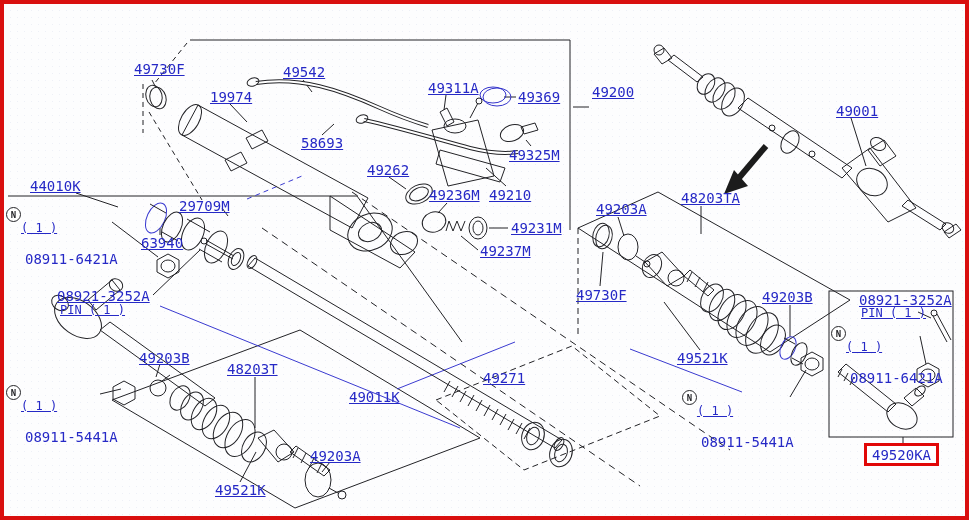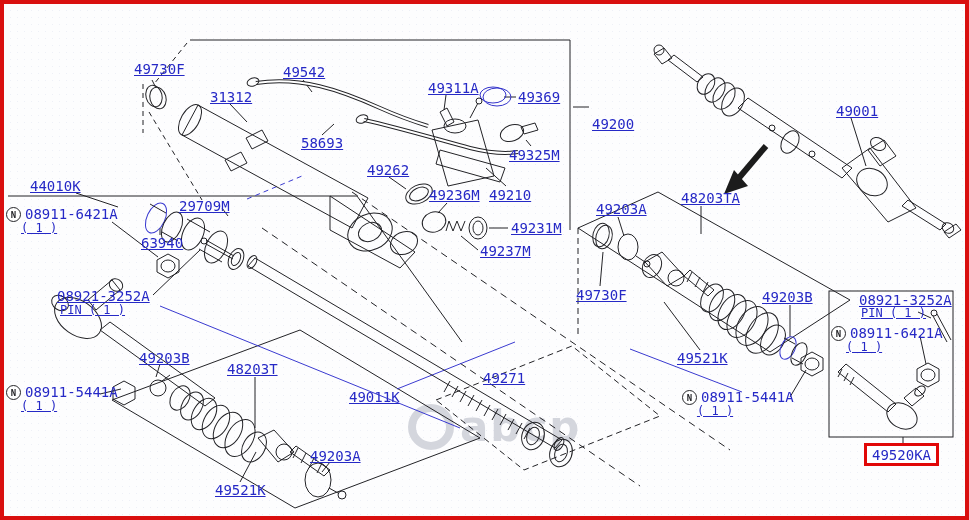--- a/index.html
+++ b/index.html
@@ -12,35 +12,31 @@
   .wm{position:absolute;left:408px;top:404px;z-index:2;display:flex;align-items:center;opacity:.85;}
   .wm-ring{display:inline-block;width:30px;height:30px;border:8px solid #ced0d8;border-radius:50%;}
   .wm-text{font-family:"DejaVu Sans",sans-serif;font-weight:600;font-size:42px;color:#ced0d8;
            letter-spacing:2px;line-height:1;margin-left:6px;}
   .lbl{position:absolute;z-index:20;font-size:14px;line-height:1.15;color:#2629c6;white-space:pre;cursor:pointer;text-decoration:underline;}
   .qty{font-size:12px;}
   .nlabel{position:absolute;z-index:20;display:flex;align-items:flex-start;gap:4px;cursor:pointer;}
   .ncirc{flex:0 0 auto;width:13px;height:13px;border:1.4px solid #26262a;border-radius:50%;
          display:flex;align-items:center;justify-content:center;
          font-size:9px;font-weight:bold;color:#26262a;margin-top:1px;background:#fff;}
-  .ntext{font-size:14px;color:#2629c6;white-space:pre;}
+  .ntext{font-size:14px;color:#2629c6;white-space:pre;margin-top:45px;}
   .hlbox{position:absolute;left:864px;top:443px;z-index:21;border:3px solid #e10707;background:#fff;
          padding:1px 5px 0 5px;font-size:14px;color:#2629c6;cursor:pointer;}
   .code{position:absolute;left:876px;top:500px;z-index:21;font-size:18px;color:#303036;letter-spacing:.5px;margin-top:22px;}
 </style>
 </head>
 <body>
 
 <div class="stage">
   <div class="frame"></div>
 
-  <div class="wm">
-    <span class="wm-ring"></span>
-    <span class="wm-text">abcp</span>
-  </div>
 
   <svg class="art" width="969" height="520" viewBox="0 0 969 520">
     <g stroke="#232327" fill="none" stroke-width="1">
 
       <polyline points="190,40 570,40 570,230"></polyline>
       <line x1="573" y1="107" x2="589" y2="107"></line>
 
       <line x1="187" y1="43" x2="154" y2="84" stroke-dasharray="5 4"></line>
       <line x1="143" y1="84" x2="143" y2="133" stroke-dasharray="5 4"></line>
       <line x1="149" y1="112" x2="202" y2="200" stroke-dasharray="5 4"></line>
@@ -268,24 +264,24 @@
     </g>
 
     <g>
       <line x1="766" y1="146" x2="738" y2="179" stroke="#1c1c1c" stroke-width="6"></line>
       <polygon points="724,194 748,186 734,170" fill="#1c1c1c"></polygon>
     </g>
   </svg>
 
   <span class="lbl" style="left:134px;top:61px">49730F</span>
   <span class="lbl" style="left:283px;top:64px">49542</span>
-  <span class="lbl" style="left:210px;top:89px">31312</span>
+  <span class="lbl" style="left:210px;top:89px">19974</span>
   <span class="lbl" style="left:428px;top:80px">49311A</span>
   <span class="lbl" style="left:518px;top:89px">49369</span>
-  <span class="lbl" style="left:592px;top:116px">49200</span>
+  <span class="lbl" style="left:592px;top:84px">49200</span>
   <span class="lbl" style="left:836px;top:103px">49001</span>
   <span class="lbl" style="left:301px;top:135px">58693</span>
   <span class="lbl" style="left:509px;top:147px">49325M</span>
   <span class="lbl" style="left:367px;top:162px">49262</span>
   <span class="lbl" style="left:429px;top:187px">49236M</span>
   <span class="lbl" style="left:489px;top:187px">49210</span>
   <span class="lbl" style="left:179px;top:198px">29709M</span>
   <span class="lbl" style="left:30px;top:178px">44010K</span>
   <span class="lbl" style="left:141px;top:235px">63940</span>
   <span class="lbl" style="left:511px;top:220px">49231M</span>

